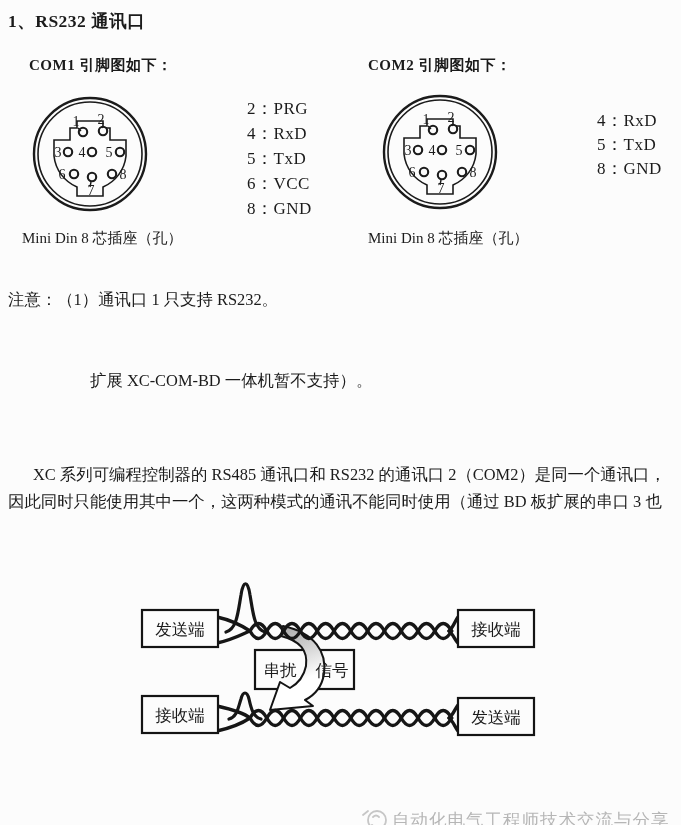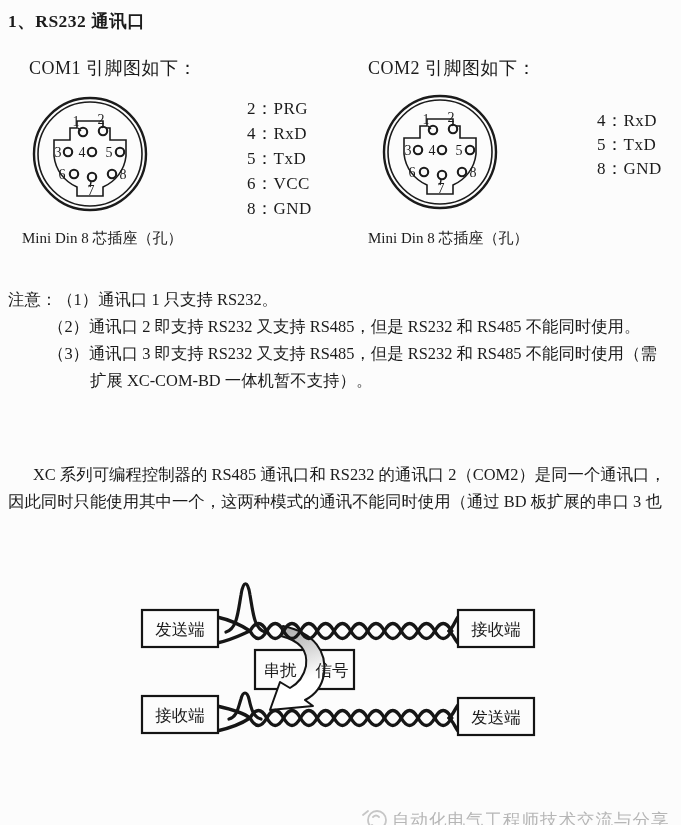--- a/index.html
+++ b/index.html
@@ -4,21 +4,21 @@
 <style>
   html,body{margin:0;padding:0;background:#e8e8e8;}
   .page{
     position:relative;width:681px;height:825px;margin:0 auto;
     background:#fcfcfc;color:#1b1b1b;overflow:hidden;
     font-family:"Liberation Serif","DejaVu Serif",serif;
     padding-left:32px;
   }
   .abs{position:absolute;white-space:nowrap;}
   .h1{font-size:17.5px;font-weight:bold;letter-spacing:.5px;}
-  .subhead{font-size:18px;font-weight:normal;letter-spacing:.5px;text-align:center;}
+  .subhead{font-size:15px;font-weight:bold;letter-spacing:.5px;text-align:center;}
   .pinlist div{height:25px;font-size:17px;letter-spacing:.5px;}
   .pinlist2 div{height:24px;}
   .caption{font-size:15px;}
   .body-line{font-size:16.4px;}
   
   .k{fill:none;stroke:#1b1b1b;stroke-width:2.4;}
   .thin{stroke-width:1.6;}
   .hole{fill:#fcfcfc;stroke:#1b1b1b;stroke-width:2.1;}
   .num{font-family:"Liberation Serif","DejaVu Serif",serif;font-size:14px;fill:#1b1b1b;text-anchor:middle;}
   .tick{stroke:#1b1b1b;stroke-width:1.4;}
@@ -102,22 +102,20 @@
   <div class="abs pinlist pinlist2" style="left:597px;top:109px">
     <div>4：RxD</div>
     <div>5：TxD</div>
     <div>8：GND</div>
   </div>
 
   <div class="abs caption" style="left:22px;top:229px">Mini Din 8 芯插座（孔）</div>
   <div class="abs caption" style="left:368px;top:229px">Mini Din 8 芯插座（孔）</div>
 
   <div class="abs body-line" style="left:8px;top:289px">注意：（1）通讯口 1 只支持 RS232。</div>
-  <div class="abs body-line" style="left:48px;top:316px">（2）通讯口 2 即支持 RS232 又支持 RS485，但是 RS232 和 RS485 不能同时使用。</div>
-  <div class="abs body-line" style="left:48px;top:343px">（3）通讯口 3 即支持 RS232 又支持 RS485，但是 RS232 和 RS485 不能同时使用（需</div>
   <div class="abs body-line" style="left:90px;top:370px">扩展 XC-COM-BD 一体机暂不支持）。</div>
 
   <div class="abs body-line" style="left:33px;top:464px">XC 系列可编程控制器的 RS485 通讯口和 RS232 的通讯口 2（COM2）是同一个通讯口，</div>
   <div class="abs body-line" style="left:8px;top:491px">因此同时只能使用其中一个，这两种模式的通讯不能同时使用（通过 BD 板扩展的串口 3 也</div>
 
   <svg class="abs" style="left:0;top:557px" width="681" height="235" viewBox="0 0 681 235">
     <defs>
       <linearGradient id="gArrow" x1="0" y1="0" x2="0.25" y2="1">
         <stop offset="0.08" stop-color="#ababab"></stop>
         <stop offset="0.75" stop-color="#ffffff"></stop>

